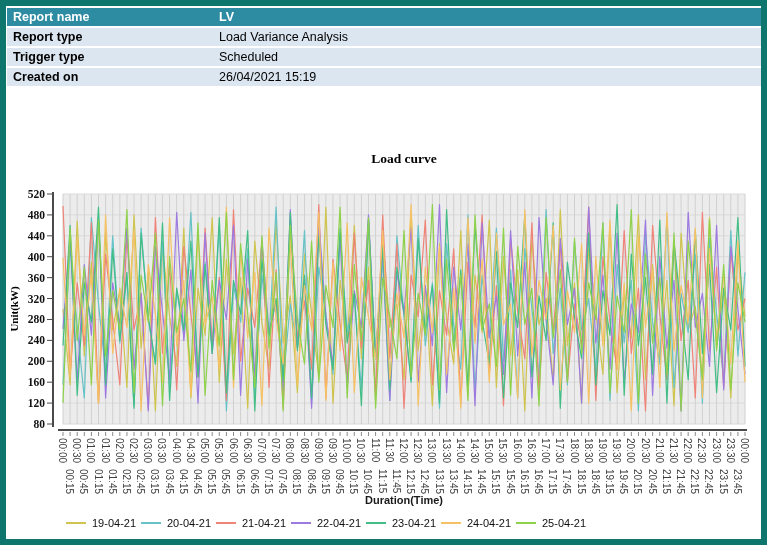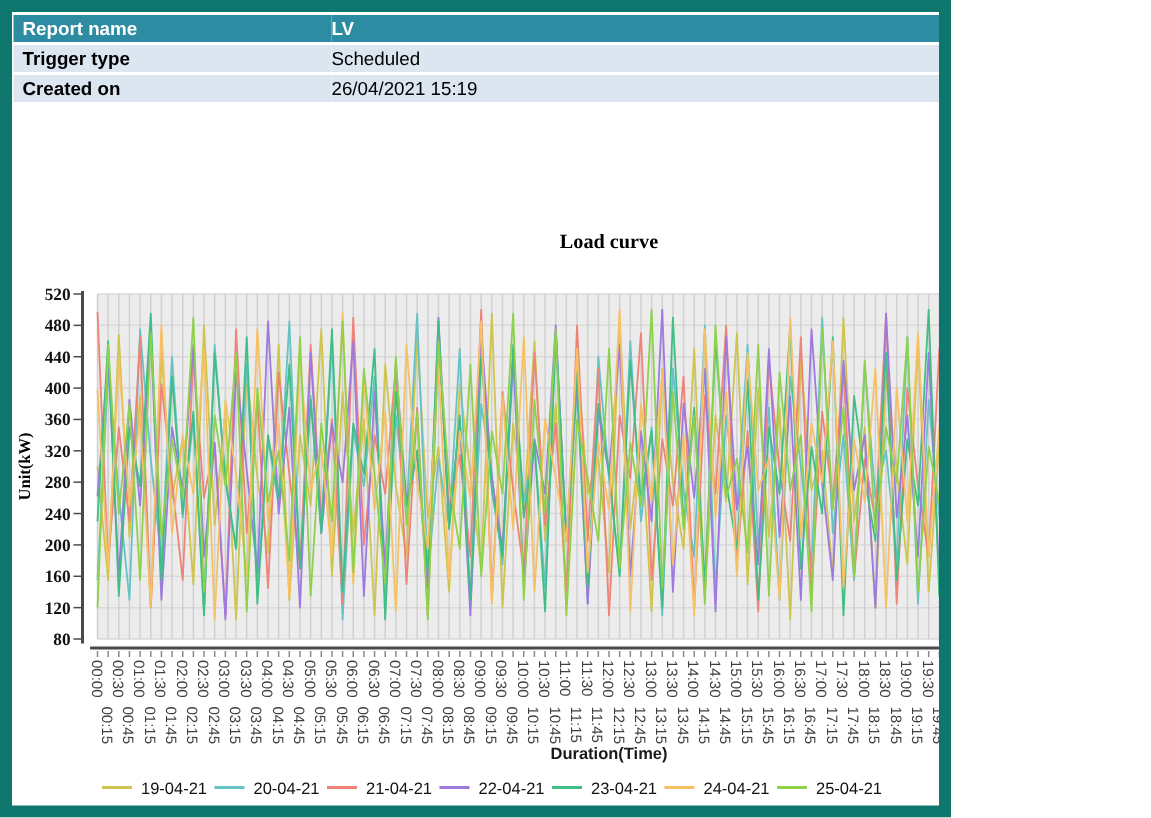--- a/index.html
+++ b/index.html
@@ -1,18 +1,18 @@
 <!DOCTYPE html>
 <html style="--hdr-bg: #2e8ca2; --hdr-text: #ffffff; --row-bg: #dce6f1; --row-text: #000000;"><head>
 <meta charset="utf-8">
 <style>
   html,body{margin:0;padding:0;background:#fff;}
   .page{
-    position:relative;width:634px;height:545px;box-sizing:border-box;
-    border:8px solid #0f766e;background:#fff;overflow:hidden;
+    position:relative;width:767px;height:545px;box-sizing:border-box;
+    border:6px solid #0f766e;background:#fff;overflow:hidden;
     font-family:"Liberation Sans",sans-serif;
   }
   table.report-table{
     position:absolute;top:0;left:1px;width:759px;
     border-collapse:separate;border-spacing:0 2px;table-layout:fixed;
   }
   table.report-table td{
     height:18px;padding:0;vertical-align:middle;
     font-size:12.5px;line-height:18px;color:var(--row-text,#000);
     background:var(--row-bg,#dce6f1);overflow:hidden;white-space:nowrap;
@@ -27,20 +27,24 @@
 </head>
 <body>
 
 <div class="page">
 
   <table class="report-table">
     <tbody>
         <tr class="hdr">
       <td class="lbl">Report name</td>
       <td class="val">LV</td>
+    </tr>
+    <tr>
+      <td class="lbl">Report type</td>
+      <td class="val">Load Variance Analysis</td>
     </tr>
     <tr>
       <td class="lbl">Trigger type</td>
       <td class="val">Scheduled</td>
     </tr>
     <tr>
       <td class="lbl">Created on</td>
       <td class="val">26/04/2021 15:19</td>
     </tr>
   </tbody>

